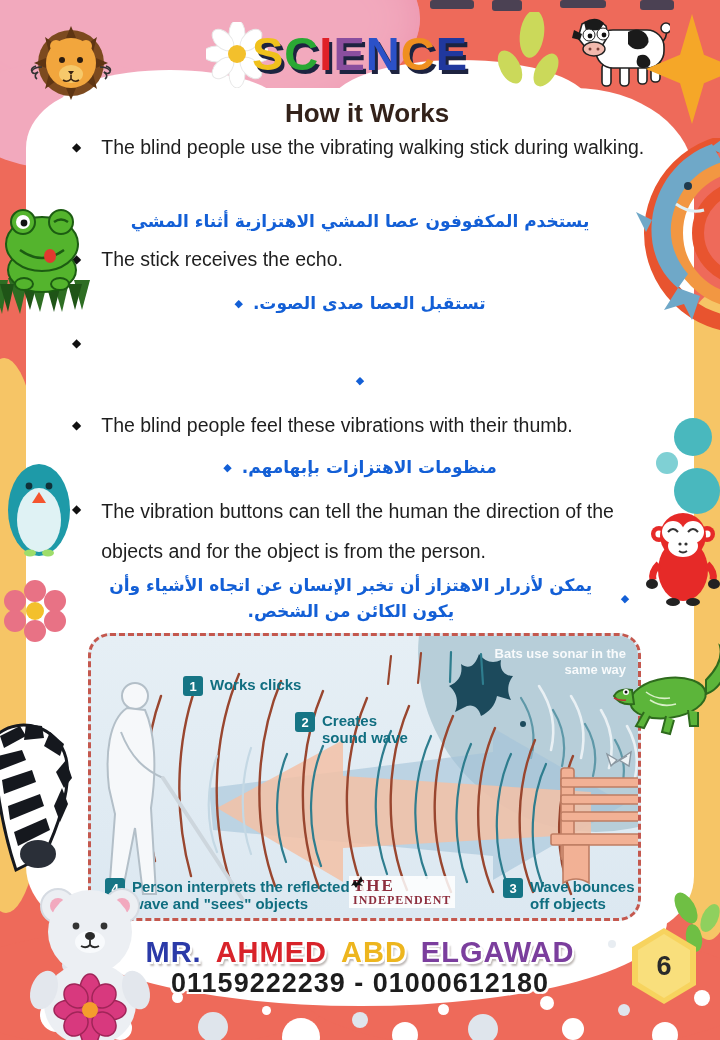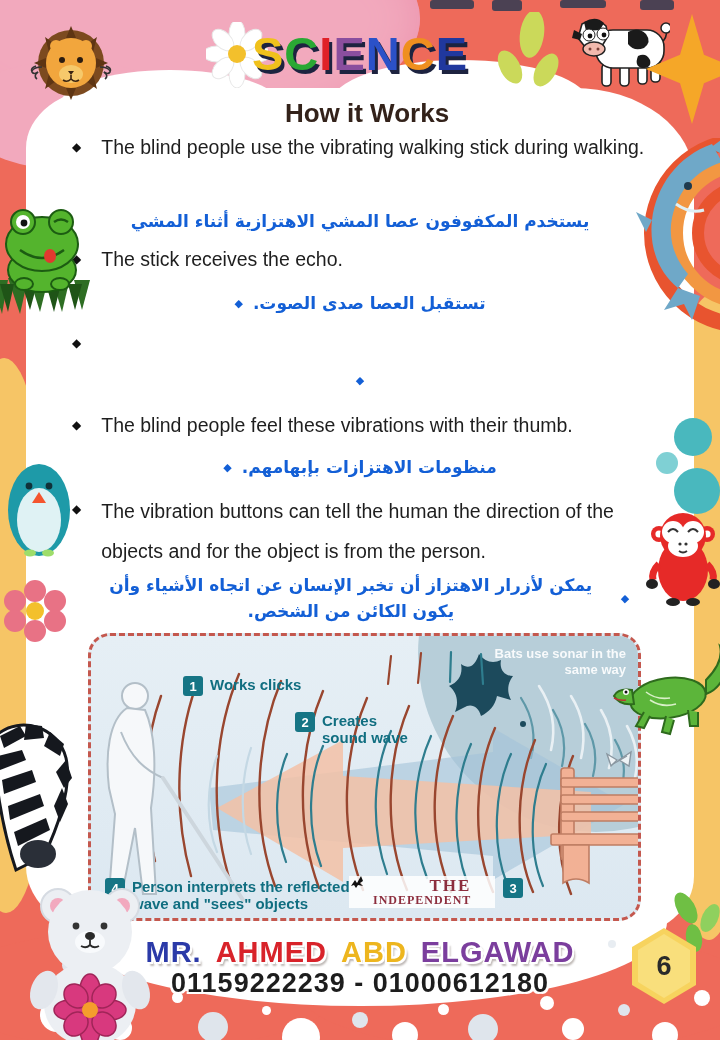--- a/index.html
+++ b/index.html
@@ -47,21 +47,21 @@
     border:3px dashed #c4584e;border-radius:22px;overflow:hidden;}
   .diagram svg{position:absolute;left:0;top:0;}
   .dg-title{position:absolute;left:16px;top:9px;font-size:16px;font-weight:800;color:#17545e;z-index:5;}
   .dg-bat-caption{position:absolute;right:12px;top:10px;width:160px;text-align:right;
     font-size:13px;font-weight:700;color:rgba(255,255,255,.9);line-height:1.25;z-index:5;}
   .step{position:absolute;display:flex;gap:7px;z-index:5;}
   .step .num{flex:0 0 auto;width:20px;height:20px;background:#167585;color:#fff;
     font-size:13px;font-weight:800;display:flex;align-items:center;justify-content:center;border-radius:3px;}
   .step .lbl{font-size:15px;font-weight:800;color:#106e80;line-height:1.1;padding-top:1px;}
   .watermark{position:absolute;left:258px;top:240px;background:rgba(255,255,255,.85);
-    padding:1px 24px 2px;z-index:5;text-align:right;font-family:"Liberation Serif",serif;
+    padding:1px 4px 2px;z-index:5;text-align:left;font-family:"Liberation Serif",serif;
     color:#8d2e3e;font-weight:700;line-height:1.0;}
   .watermark .l1{font-size:17px;letter-spacing:2px;display:inline-block;}
   .watermark .l2{font-size:12px;letter-spacing:1px;display:block;}
 
   
   .coral-arc{position:absolute;background:#ee6a5a;border-radius:50%;z-index:3;}
   .white-scallop{position:absolute;left:55px;top:838px;width:612px;height:168px;
     background:#fff;border-radius:50%;z-index:3;}
   .footer-name{position:absolute;left:0;right:0;top:936px;text-align:center;z-index:6;}
   .footer-name span{font-size:29px;font-weight:800;letter-spacing:1px;margin:0 7px;
@@ -444,20 +444,21 @@
     <div class="step" style="left:92px;top:40px;">
       <span class="num">1</span>
       <span class="lbl" style="width:130px;">Works clicks</span>
     </div>
     <div class="step" style="left:204px;top:76px;">
       <span class="num">2</span>
       <span class="lbl" style="width:92px;">Creates sound wave</span>
     </div>
     <div class="step" style="left:412px;top:242px;">
       <span class="num">3</span>
+      <span class="lbl" style="width:112px;">Wave bounces off objects</span>
     </div>
     <div class="step" style="left:14px;top:242px;">
       <span class="num">4</span>
       <span class="lbl" style="width:226px;">Person interprets the reflected wave and "sees" objects</span>
     </div>
 
     <div class="watermark">
       <span class="l1">THE</span><svg width="16" height="14" viewBox="0 0 16 14" style="vertical-align:top;">
           <path d="M2,10 l4,-6 2,3 4,-7 2,5 -3,2 3,3 -5,-1 -2,3 -2,-3 z" fill="#111"></path>
         </svg>

